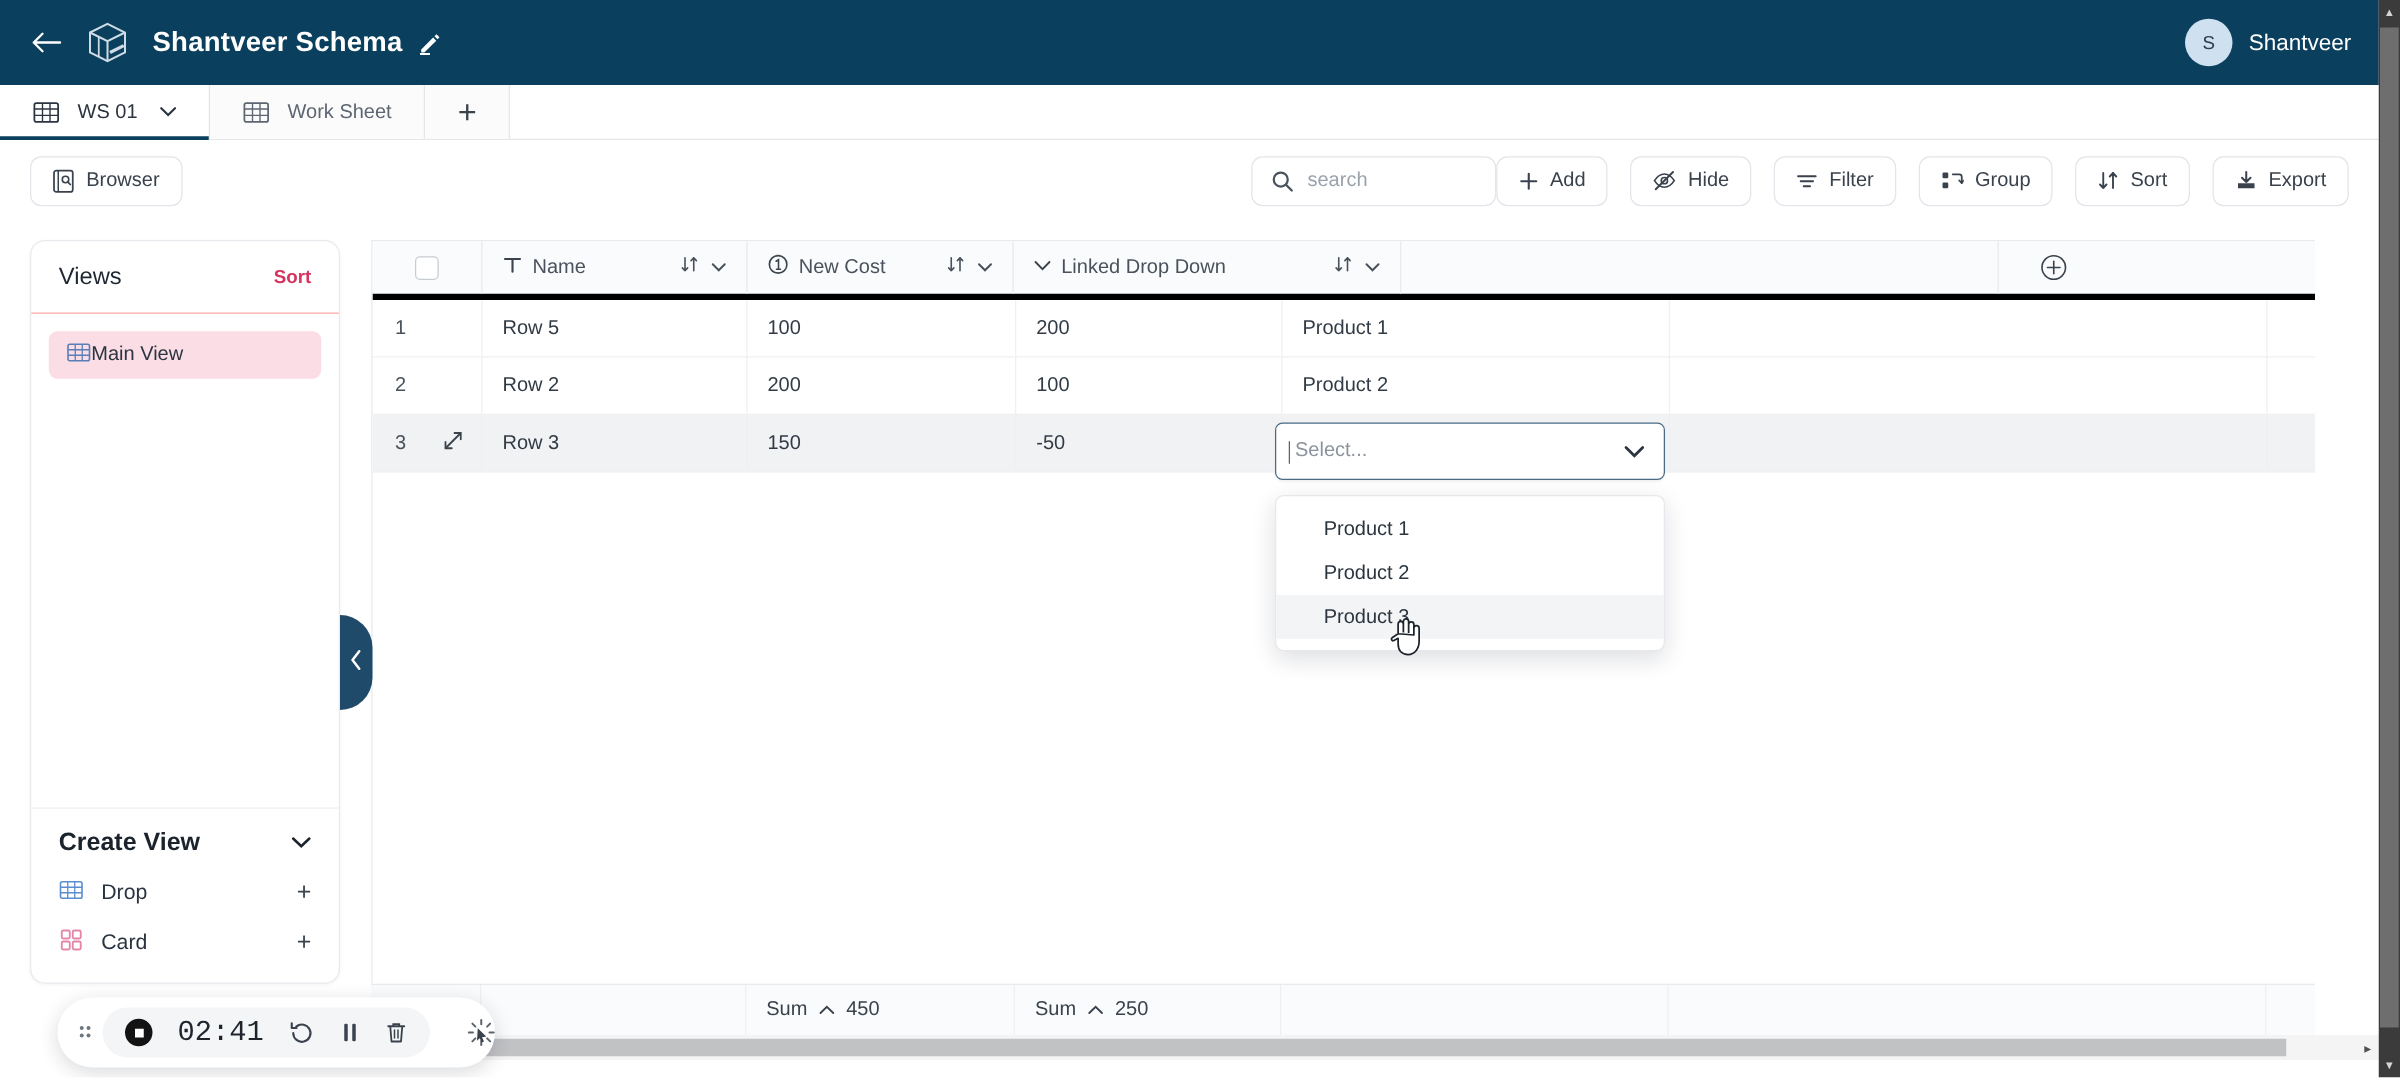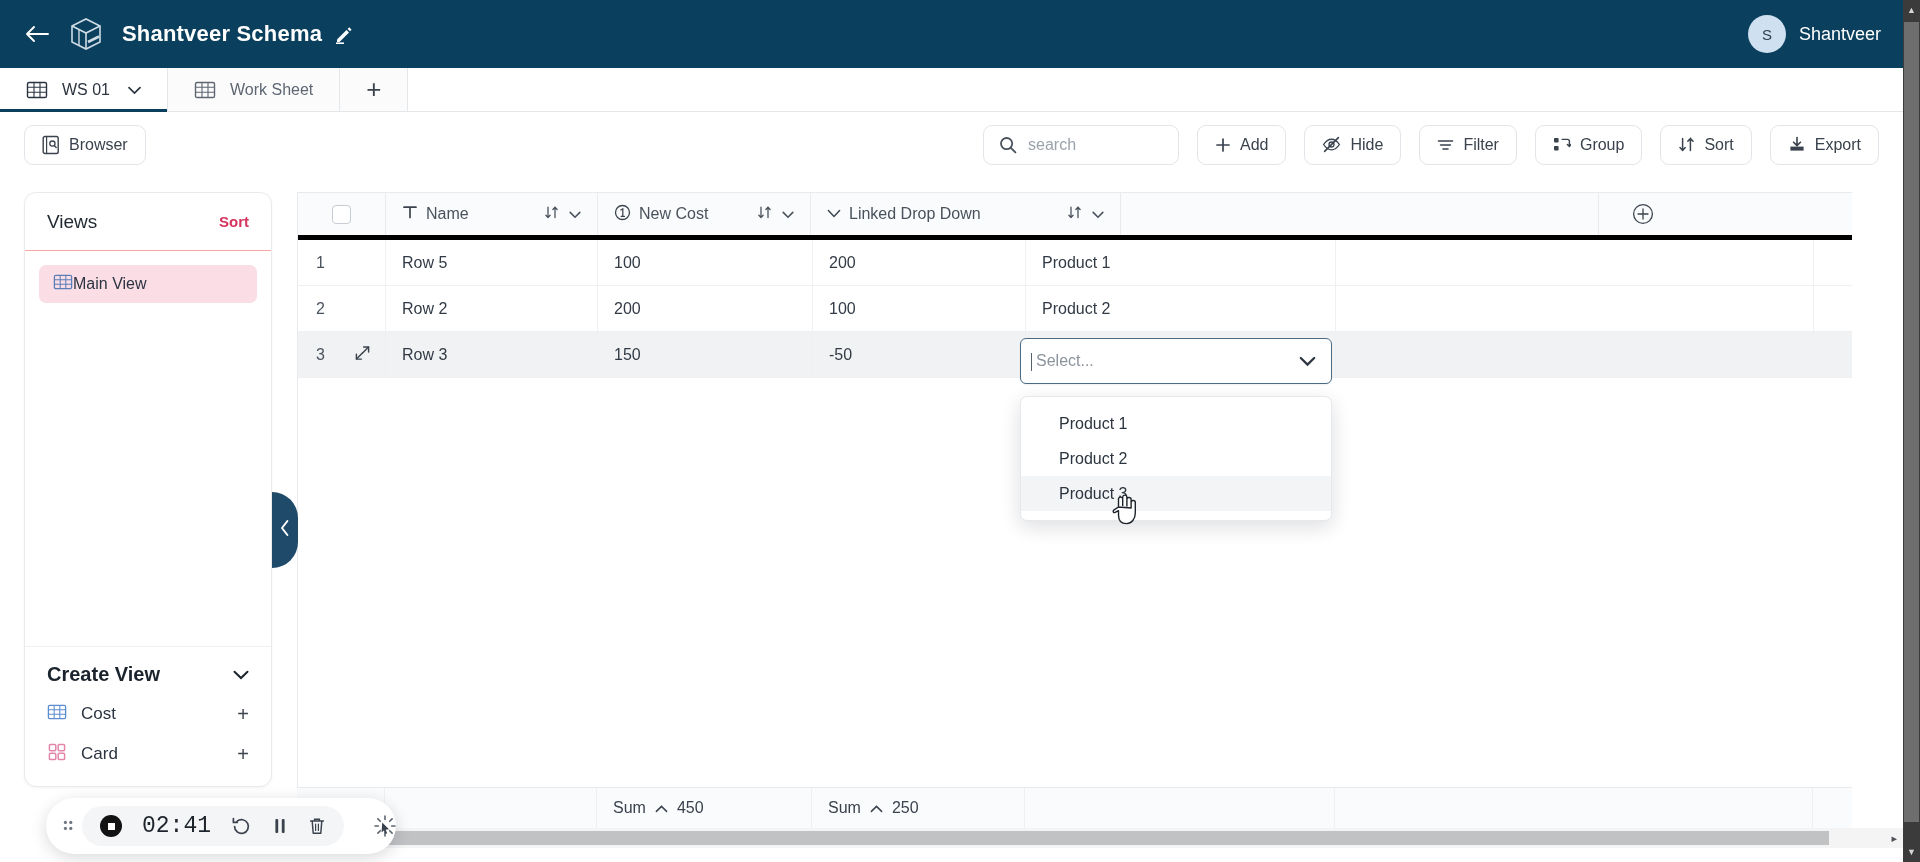--- a/index.html
+++ b/index.html
@@ -64,21 +64,21 @@
   }
   .tb-btn {
     height: 40px; border: 1px solid #e2e5e9; border-radius: 9px;
     background: #ffffff; display: flex; align-items: center; gap: 9px;
     padding: 0 17px; font-size: 16px; color: #39424d; cursor: pointer;
   }
   .tb-btn svg { flex: none; }
   #search-box {
     height: 40px; width: 196px; border: 1px solid #e2e5e9; border-radius: 9px;
     background: #ffffff; display: flex; align-items: center; gap: 11px;
-    padding: 0 15px; margin-right: 18px;
+    padding: 0 15px; 
   }
   #search-input {
     border: none; outline: none; font-size: 16px; color: #39424d;
     width: 130px; font-family: "Liberation Sans", sans-serif; background: transparent;
   }
   #search-input::placeholder { color: #9aa2ab; }
   .tb-gap { width: 18px; }
   .tb-right { margin-left: auto; display: flex; align-items: center; }
 
   
@@ -394,21 +394,21 @@
           </svg>
       </span>
     </div>
     <div class="create-row">
       <span>
         <svg width="20" height="20" viewBox="0 0 20 20">
             <rect x="1.4" y="3.4" width="17.2" height="13.2" rx="1.4" fill="none" stroke="#5b8dd0" stroke-width="1.3"></rect>
             <path d="M1.4 7.8 H18.6 M1.4 12.2 H18.6 M7.2 3.4 V16.6 M12.8 3.4 V16.6" stroke="#5b8dd0" stroke-width="1.05"></path>
           </svg>
       </span>
-      <span>Cost</span>
+      <span>Drop</span>
       <span class="plus">+</span>
     </div>
     <div class="create-row">
       <span>
         <svg width="20" height="20" viewBox="0 0 20 20">
             <rect x="2.4" y="2.4" width="6.4" height="6.4" rx="1.2" fill="none" stroke="#e486a8" stroke-width="1.5"></rect>
             <rect x="11.2" y="2.4" width="6.4" height="6.4" rx="1.2" fill="none" stroke="#e486a8" stroke-width="1.5"></rect>
             <rect x="2.4" y="11.2" width="6.4" height="6.4" rx="1.2" fill="none" stroke="#e486a8" stroke-width="1.5"></rect>
             <rect x="11.2" y="11.2" width="6.4" height="6.4" rx="1.2" fill="none" stroke="#e486a8" stroke-width="1.5"></rect>
           </svg>

